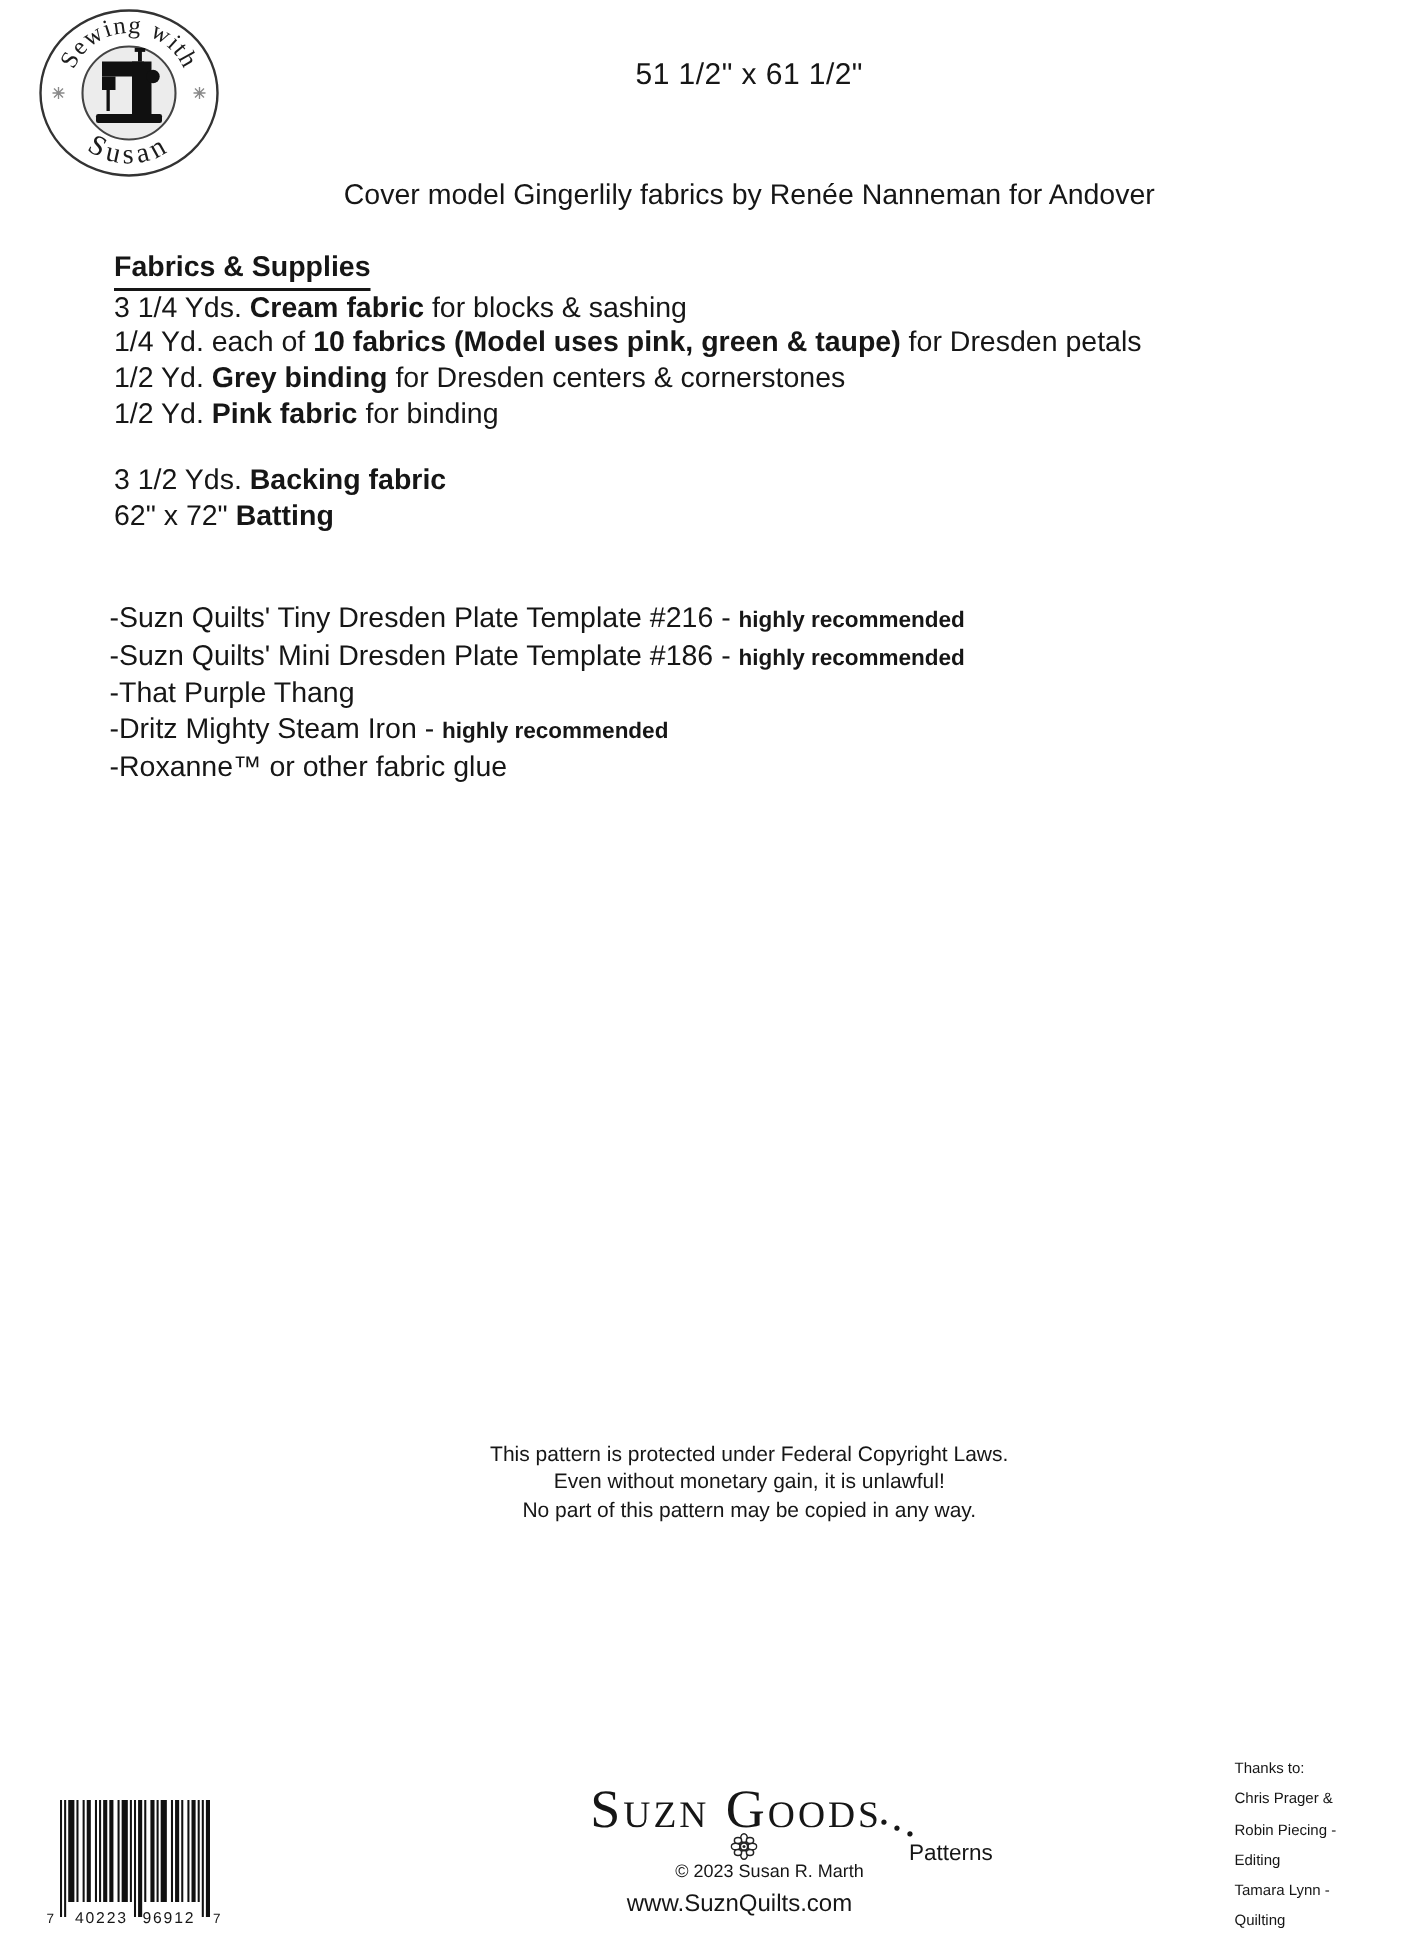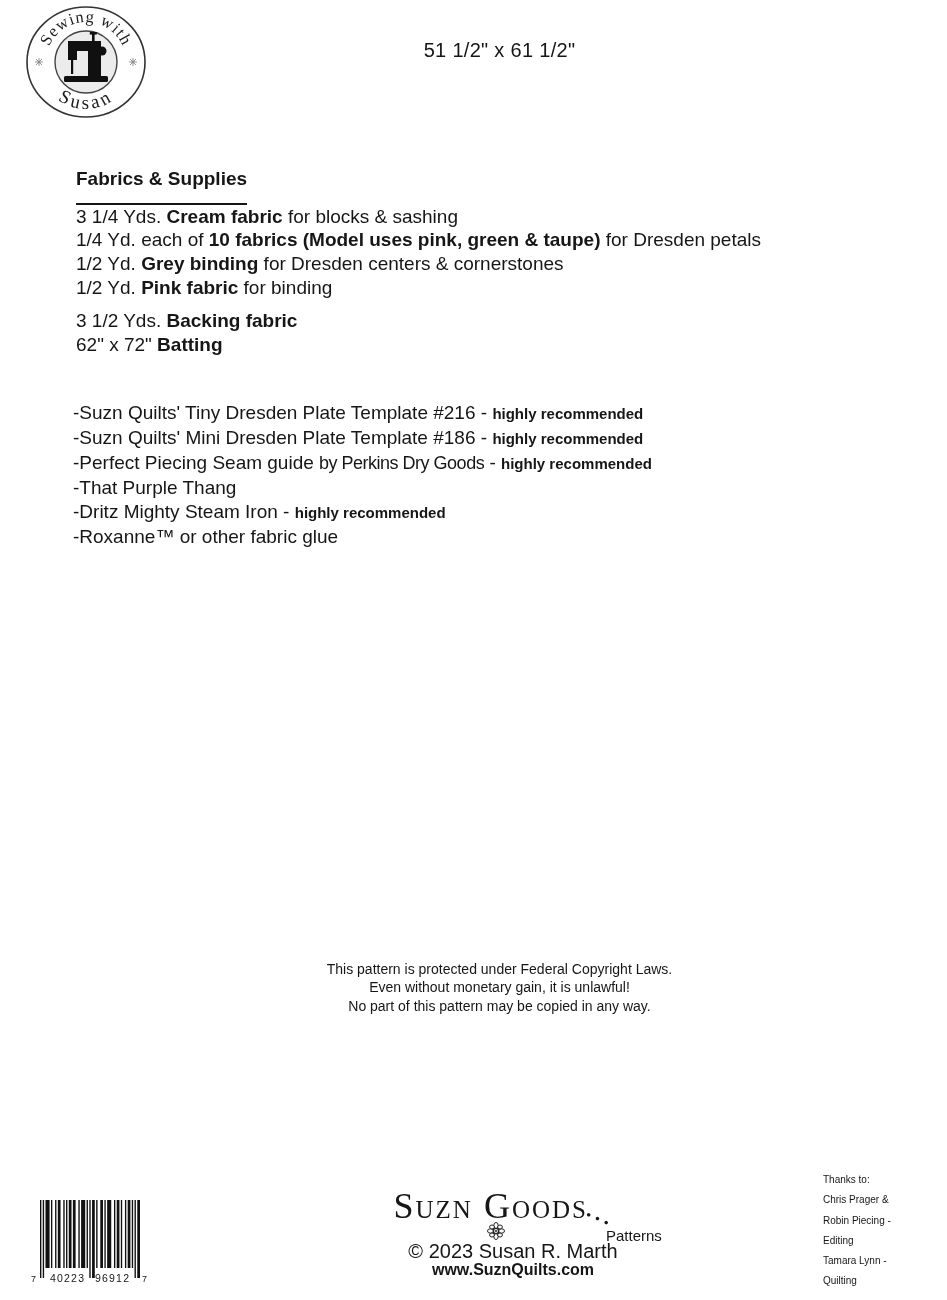--- a/index.html
+++ b/index.html
@@ -15,36 +15,36 @@
   .title-cr { font-size:15px; font-weight:bold; }
   .title-num { margin-left:11px; }
   .subtitle { font-size:20px; margin-top:3px; letter-spacing:.3px; }
   .cover { position:absolute; left:52px; right:0; top:120px; text-align:center; font-size:19px; }
   
   .fabrics  { position:absolute; left:76px; top:167px; font-size:19px; line-height:23.7px; }
   .fabrics2 { position:absolute; left:76px; top:309px; font-size:19px; line-height:23.7px; }
   .tools    { position:absolute; left:73px; top:401px; font-size:19px; line-height:24px; }
   .line { white-space:nowrap; }
   .b { font-weight:bold; }
-  .underlined { display:inline-block; font-weight:bold; border-bottom:2.5px solid #161616; padding-bottom:12px; }
+  .underlined { display:inline-block; font-weight:bold; border-bottom:2.5px solid #161616; padding-bottom:1px; }
   .rec { font-weight:bold; font-size:15px; }
   .narrow { font-size:18px; letter-spacing:-.5px; }
   
   .notice { position:absolute; left:52px; right:0; top:960px; text-align:center; font-size:14px; line-height:18.4px; }
   
   .barcode { position:absolute; left:30px; top:1200px; }
   .brand-wrap { position:absolute; left:360px; width:290px; top:1186px; text-align:center;
                 font-family:"Liberation Serif", serif; font-variant:small-caps;
                 font-size:36px; line-height:40px; letter-spacing:2px; white-space:nowrap; }
   .brand-dots { display:inline-block; transform:rotate(24deg) translate(1px,3px);
                 letter-spacing:2px; font-size:30px; }
   .q-flower { position:absolute; left:487px; top:1222px; }
   .patterns { position:absolute; left:606px; top:1227px; font-size:15px; }
-  .footer-copy { position:absolute; left:378px; width:270px; top:1240px; text-align:center; font-size:20px; }
-  .website { position:absolute; left:378px; width:270px; top:1261px; text-align:center; font-size:16px;font-weight:bold; }
+  .footer-copy { position:absolute; left:378px; width:270px; top:1240px; text-align:center; font-size:12px; }
+  .website { position:absolute; left:358px; width:270px; top:1261px; text-align:center; font-size:16px; }
   .thanks { position:absolute; left:823px; top:1170px; font-size:10px; line-height:20.3px; }
 </style>
 </head>
 <body>
 
 <div class="page">
 
   <svg class="logo" width="128" height="114" viewBox="0 0 126 114">
     <ellipse cx="63" cy="57" rx="59" ry="55" fill="#ffffff" stroke="#333333" stroke-width="1.6"></ellipse>
     <circle cx="63" cy="57" r="31" fill="#ececec" stroke="#444444" stroke-width="1.4"></circle>
@@ -78,37 +78,37 @@
       <g transform="translate(110,57)">
         <path d="M-4 0H4 M0 -4V4 M-3 -3L3 3 M-3 3L3 -3" fill="none"></path>
         <circle r="1.3" fill="#8a8a8a" stroke="none"></circle>
       </g>
     </g>
   </svg>
 
   <div class="header">
     <div class="subtitle">51 1/2" x 61 1/2"</div>
   </div>
+  <div class="cover">Cover model Gingerlily fabrics by Renée Nanneman for Andover</div>
 
   <div class="fabrics">
     <div class="line"><span class="underlined">Fabrics &amp; Supplies</span></div>
     <div class="line"><span>3 1/4 Yds. </span><span class="b">Cream fabric</span><span> for blocks &amp; sashing</span></div>
     <div class="line"><span>1/4 Yd. each of </span><span class="b">10 fabrics (Model uses pink, green &amp; taupe)</span><span> for Dresden petals</span></div>
     <div class="line"><span>1/2 Yd. </span><span class="b">Grey binding</span><span> for Dresden centers &amp; cornerstones</span></div>
     <div class="line"><span>1/2 Yd. </span><span class="b">Pink fabric</span><span> for binding</span></div>
   </div>
   <div class="fabrics2">
     <div class="line"><span>3 1/2 Yds. </span><span class="b">Backing fabric</span><span></span></div>
     <div class="line"><span>62" x 72" </span><span class="b">Batting</span><span></span></div>
   </div>
 
   <div class="tools">
     <div class="line"><span>-Suzn Quilts' Tiny Dresden Plate Template #216 - </span><span class="rec">highly recommended</span></div>
     <div class="line"><span>-Suzn Quilts' Mini Dresden Plate Template #186 - </span><span class="rec">highly recommended</span></div>
-    <div class="line"><span>-Perfect Piecing Seam guide </span><span class="narrow">by Perkins Dry Goods</span><span> - </span><span class="rec">highly recommended</span></div>
     <div class="line"><span>-That Purple Thang</span></div>
     <div class="line"><span>-Dritz Mighty Steam Iron - </span><span class="rec">highly recommended</span></div>
     <div class="line"><span>-Roxanne™ or other fabric glue</span></div>
   </div>
 
   <div class="notice">
     <div>This pattern is protected under Federal Copyright Laws.</div>
     <div>Even without monetary gain, it is unlawful!</div>
     <div>No part of this pattern may be copied in any way.</div>
   </div>

